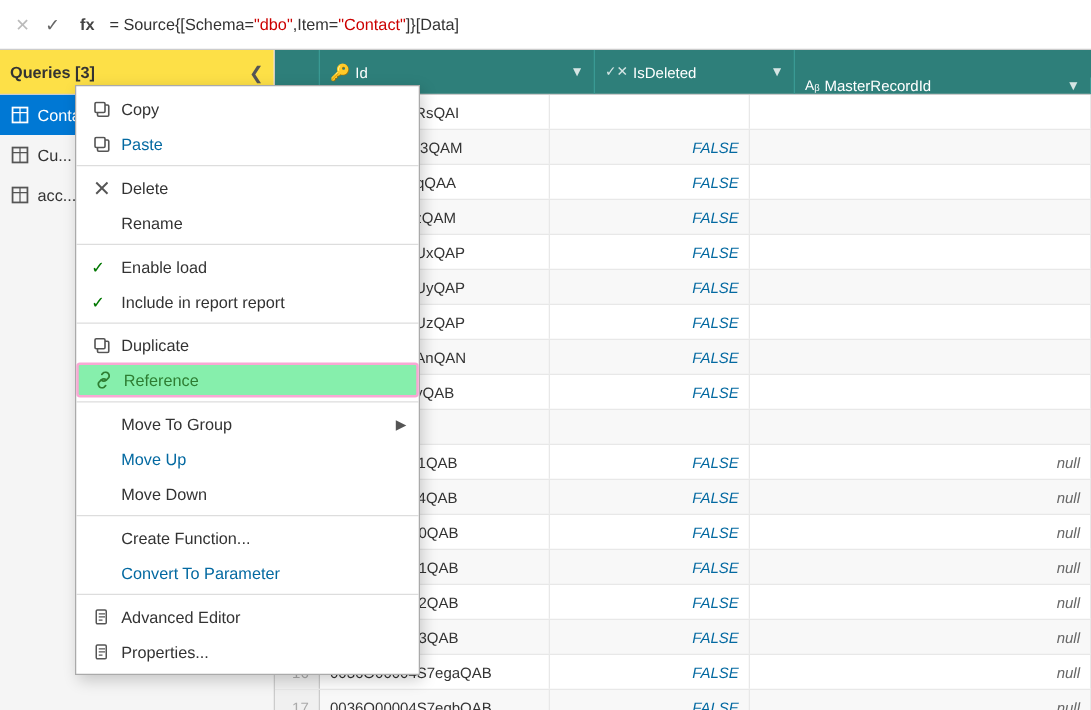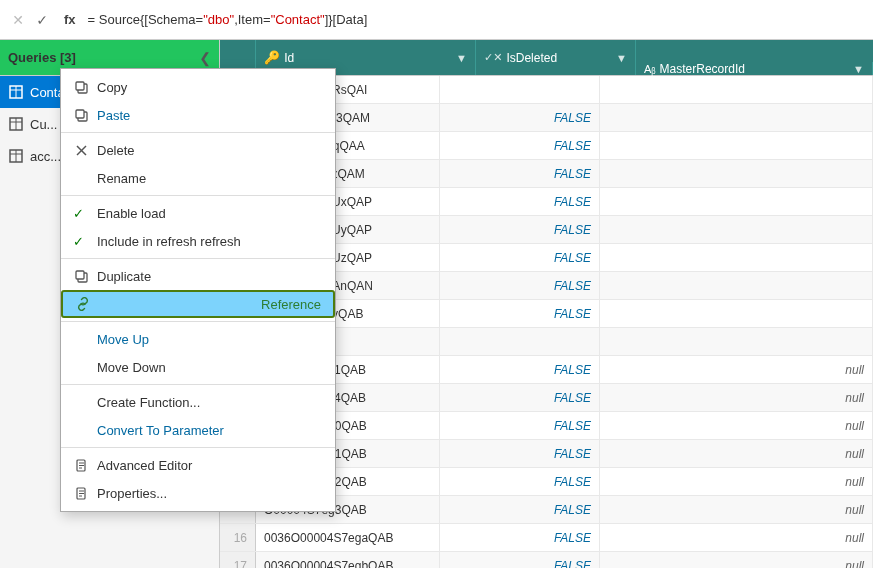--- a/index.html
+++ b/index.html
@@ -43,21 +43,21 @@
     
     .sidebar {
       width: 220px;
       background: #f5f5f5;
       border-right: 1px solid #ccc;
       flex-shrink: 0;
       overflow: hidden;
     }
     .sidebar-header {
       height: 36px;
-      background: #22c55e;
+      background: #fde047;
       display: flex;
       align-items: center;
       justify-content: space-between;
       padding: 0 8px;
       border-bottom: 1px solid #ccc;
     }
     .sidebar-title {
       font-size: 13px; font-weight: 600; color: #333;
     }
     .sidebar-collapse-btn {
@@ -98,24 +98,23 @@
       display: flex;
       align-items: center;
       padding: 0 12px;
       gap: 8px;
       cursor: pointer;
       color: #333;
       position: relative;
     }
     .menu-item.disabled { color: #0369a1; cursor: default; }
     .menu-item.highlighted {
-      border: 2px solid #4d7c0f;
+      border: 2px solid #f9a8d4;
       border-radius: 3px;
-      background: #7dd3fc;
-      text-align: right;
+      background: #86efac;
     }
     .menu-separator {
       height: 1px;
       background: #ddd;
       margin: 3px 0;
     }
     .menu-item-icon {
       width: 16px; height: 16px; flex-shrink: 0;
       display: flex; align-items: center; justify-content: center;
       font-size: 12px; color: #555;
@@ -402,21 +401,21 @@
       <span class="menu-item-icon"></span>
       <span class="menu-item-label">Rename</span>
     </div>
     <div class="menu-separator"></div>
     <div class="menu-item">
       <span class="menu-check">✓</span>
       <span class="menu-item-label">Enable load</span>
     </div>
     <div class="menu-item">
       <span class="menu-check">✓</span>
-      <span class="menu-item-label">Include in refresh refresh</span>
+      <span class="menu-item-label">Include in report report</span>
     </div>
     <div class="menu-separator"></div>
     <div class="menu-item">
       <span class="menu-item-icon">
         <svg width="13" height="13" viewBox="0 0 13 13" fill="none">
           <rect x="3" y="3" width="9" height="9" rx="1" stroke="#555" stroke-width="1.3" fill="none"></rect>
           <rect x="1" y="1" width="8" height="8" rx="1" stroke="#555" stroke-width="1.3" fill="white"></rect>
         </svg>
       </span>
       <span class="menu-item-label">Duplicate</span>
@@ -424,20 +423,25 @@
     <div class="menu-item highlighted">
       <span class="menu-item-icon">
         <svg width="14" height="14" viewBox="0 0 14 14" fill="none">
           <path d="M5 7a3 3 0 0 0 4 0l2-2a3 3 0 0 0-4-4L5.5 2.5" stroke="#2e7d32" stroke-width="1.4" stroke-linecap="round" fill="none"></path>
           <path d="M9 7a3 3 0 0 0-4 0L3 9a3 3 0 0 0 4 4l1.5-1.5" stroke="#2e7d32" stroke-width="1.4" stroke-linecap="round" fill="none"></path>
         </svg>
       </span>
       <span class="menu-item-label menu-item-green">Reference</span>
     </div>
     <div class="menu-separator"></div>
+    <div class="menu-item">
+      <span class="menu-item-icon"></span>
+      <span class="menu-item-label">Move To Group</span>
+      <span class="menu-arrow">▶</span>
+    </div>
     <div class="menu-item disabled">
       <span class="menu-item-icon"></span>
       <span class="menu-item-label">Move Up</span>
     </div>
     <div class="menu-item">
       <span class="menu-item-icon"></span>
       <span class="menu-item-label">Move Down</span>
     </div>
     <div class="menu-separator"></div>
     <div class="menu-item">

